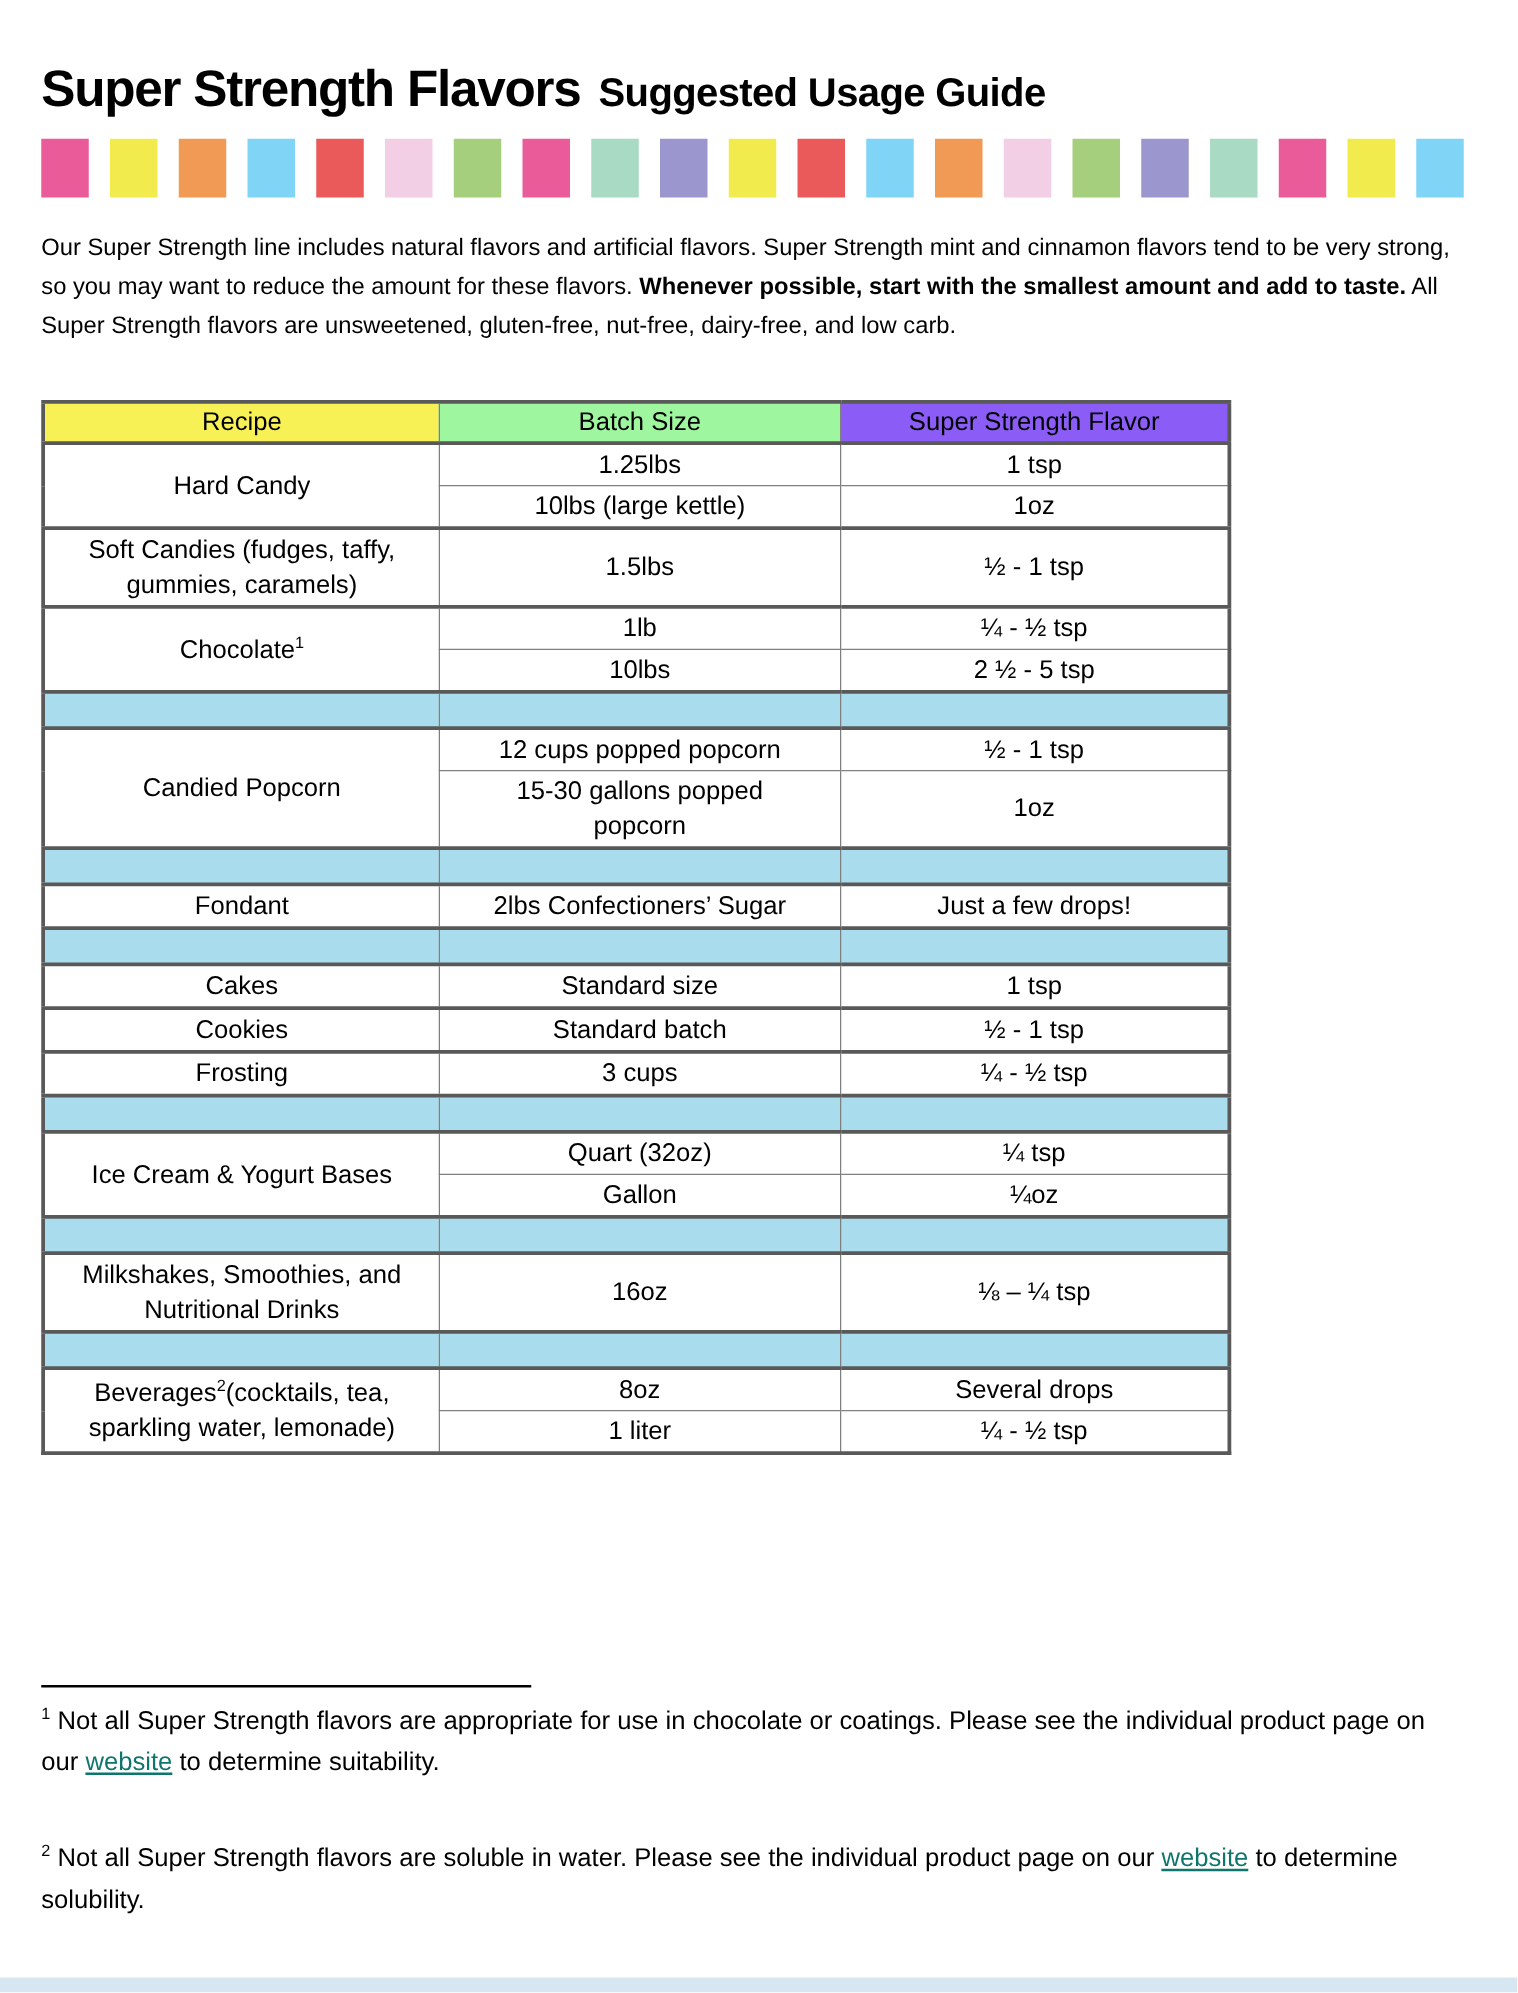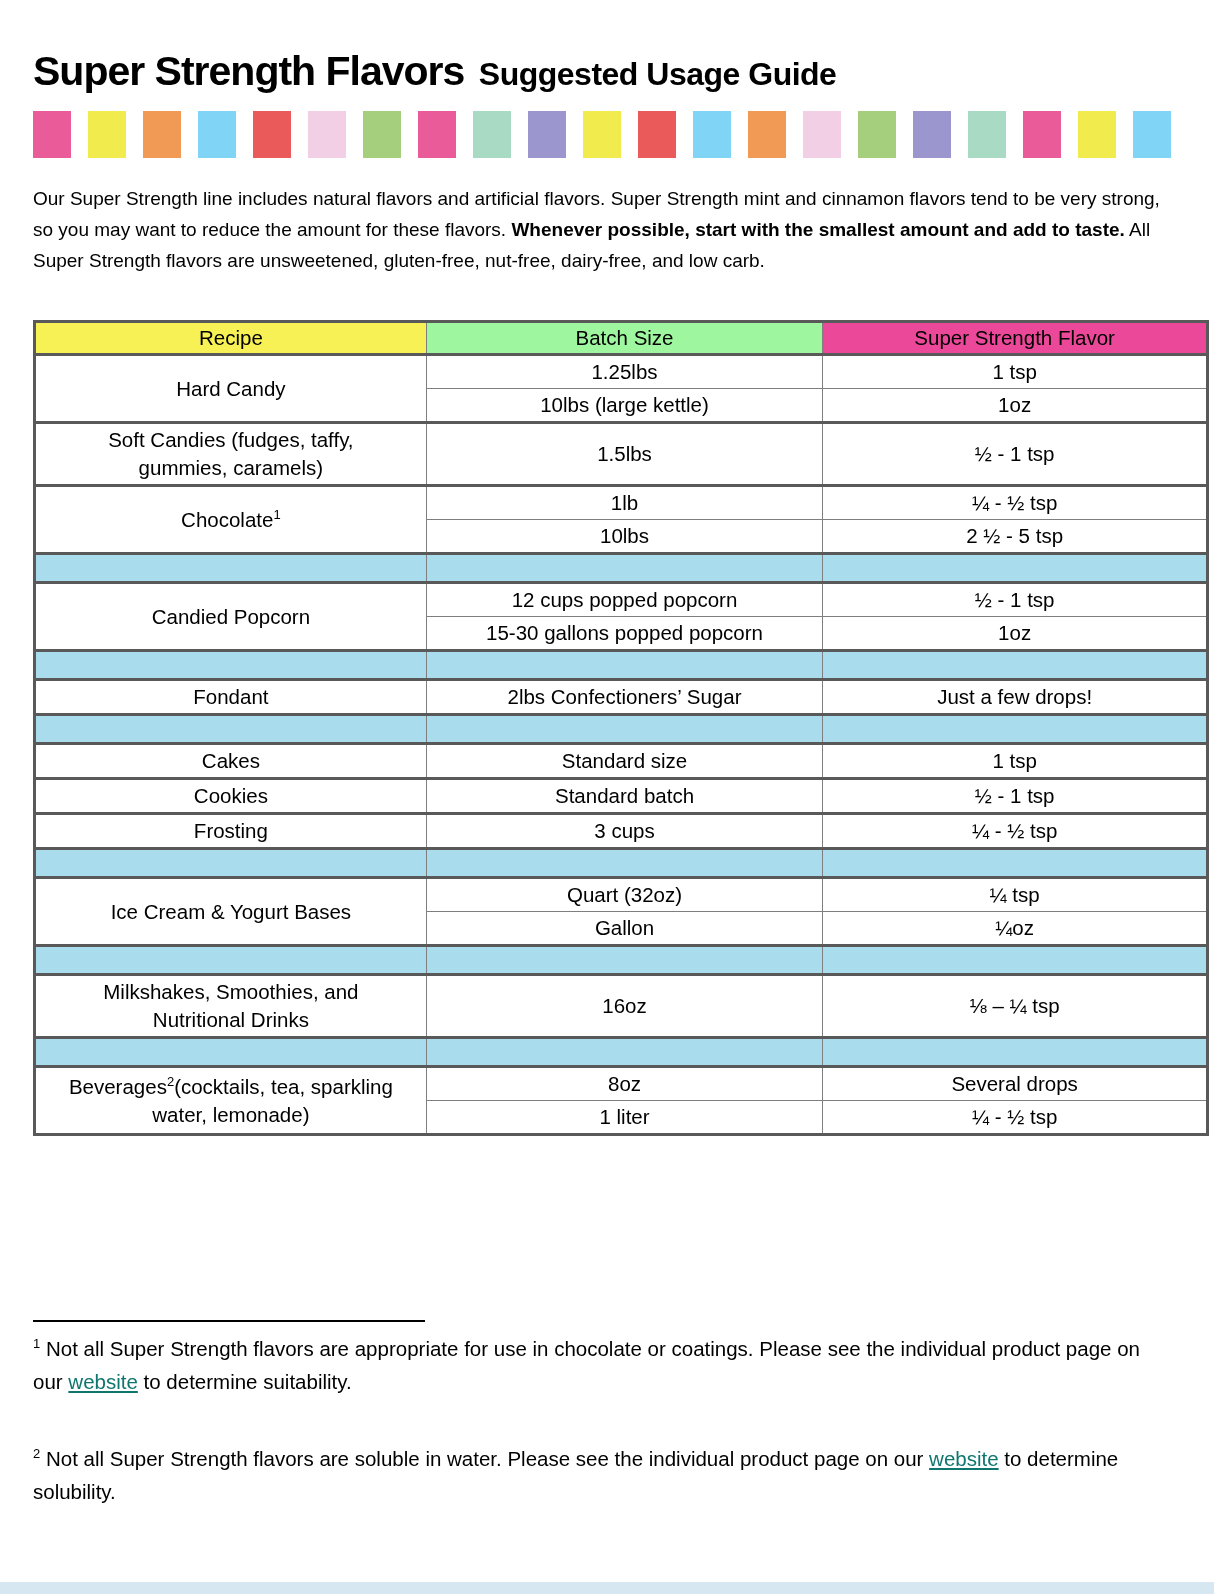--- a/index.html
+++ b/index.html
@@ -21,21 +21,21 @@
 
   
   .squares { display: flex; gap: 17px; margin-top: 16px; height: 47px; }
   .sq { width: 38px; height: 47px; flex: 0 0 auto; }
 
   
   .intro { margin-top: 25px; font-size: 19px; line-height: 31px; max-width: 1140px; }
   .intro b { font-weight: 700; }
 
   
-  table.usage { width: 1176px; margin-top: 44px; border-collapse: collapse; border: 3px solid #595959; table-layout: fixed; }
+  table.usage { width: 952px; margin-top: 44px; border-collapse: collapse; border: 3px solid #595959; table-layout: fixed; }
   table.usage col.c1 { width: 33.4%; }
   table.usage col.c2 { width: 33.8%; }
   table.usage col.c3 { width: 32.8%; }
   table.usage th, table.usage td {
     border: 1.5px solid #7f7f7f;
     font-size: 20.5px; font-weight: 400;
     text-align: center; vertical-align: middle;
     padding: 2px 28px; height: 31px;
     line-height: 28px;
   }
@@ -93,21 +93,21 @@
   <table class="usage">
     <colgroup>
         <col class="c1">
         <col class="c2">
         <col class="c3">
       </colgroup>
     <thead>
       <tr class="sec">
           <th style="background: rgb(247, 241, 85);">Recipe</th>
           <th style="background: rgb(158, 247, 158);">Batch Size</th>
-          <th style="background: #ec4899;">Super Strength Flavor</th>
+          <th style="background: #8b5cf6;">Super Strength Flavor</th>
         </tr>
     </thead>
     <tbody>
         <tr class="sec">
           <td class="recipe-cell" rowspan="2">Hard Candy</td>
           <td class="batch-cell">1.25lbs</td>
           <td class="flavor-cell">1 tsp</td>
         </tr>
         <tr>
           <td class="batch-cell">10lbs (large kettle)</td>

